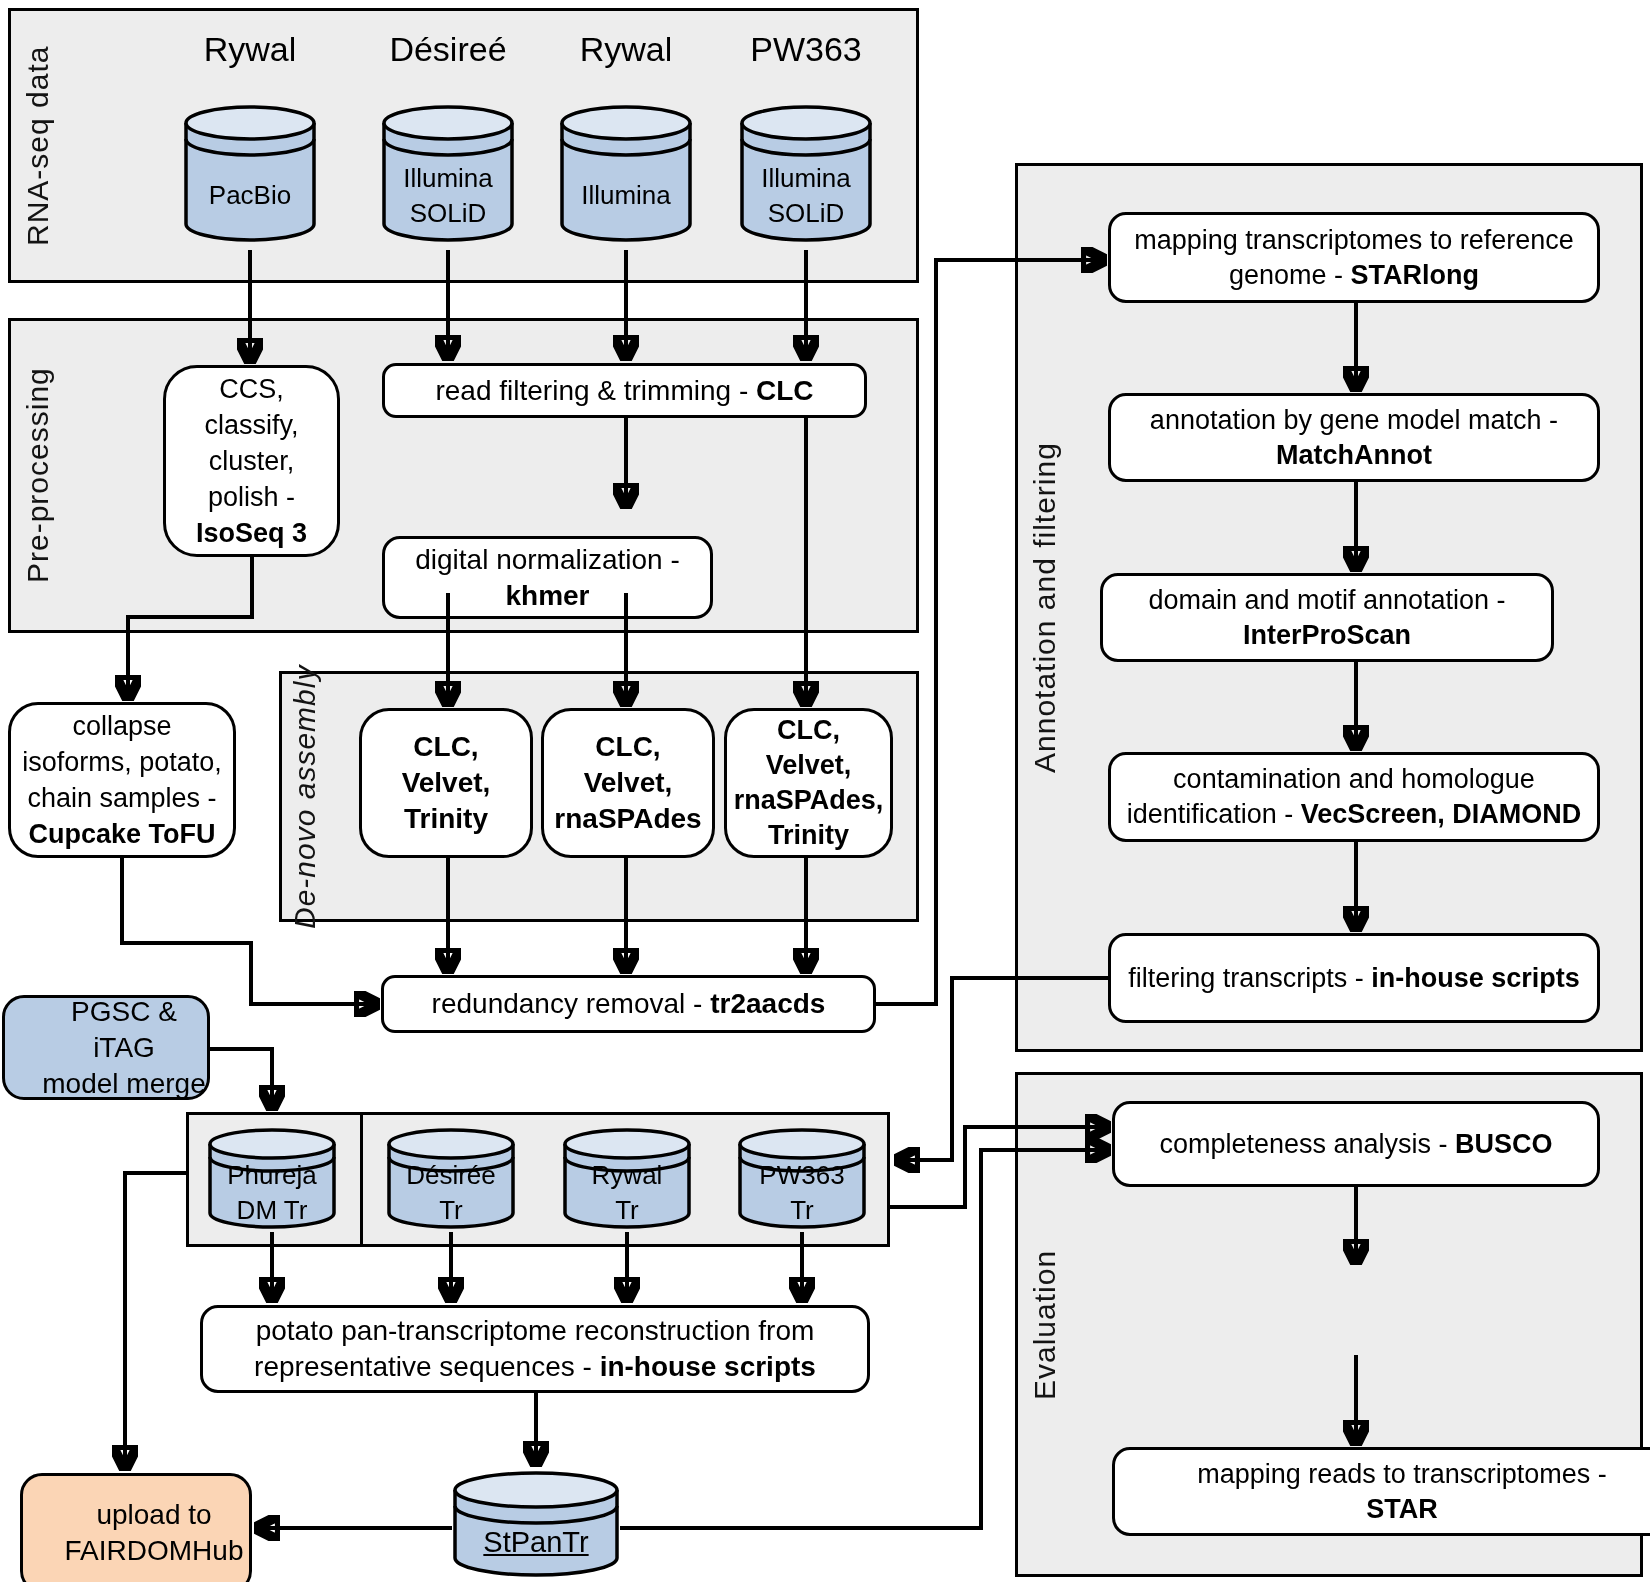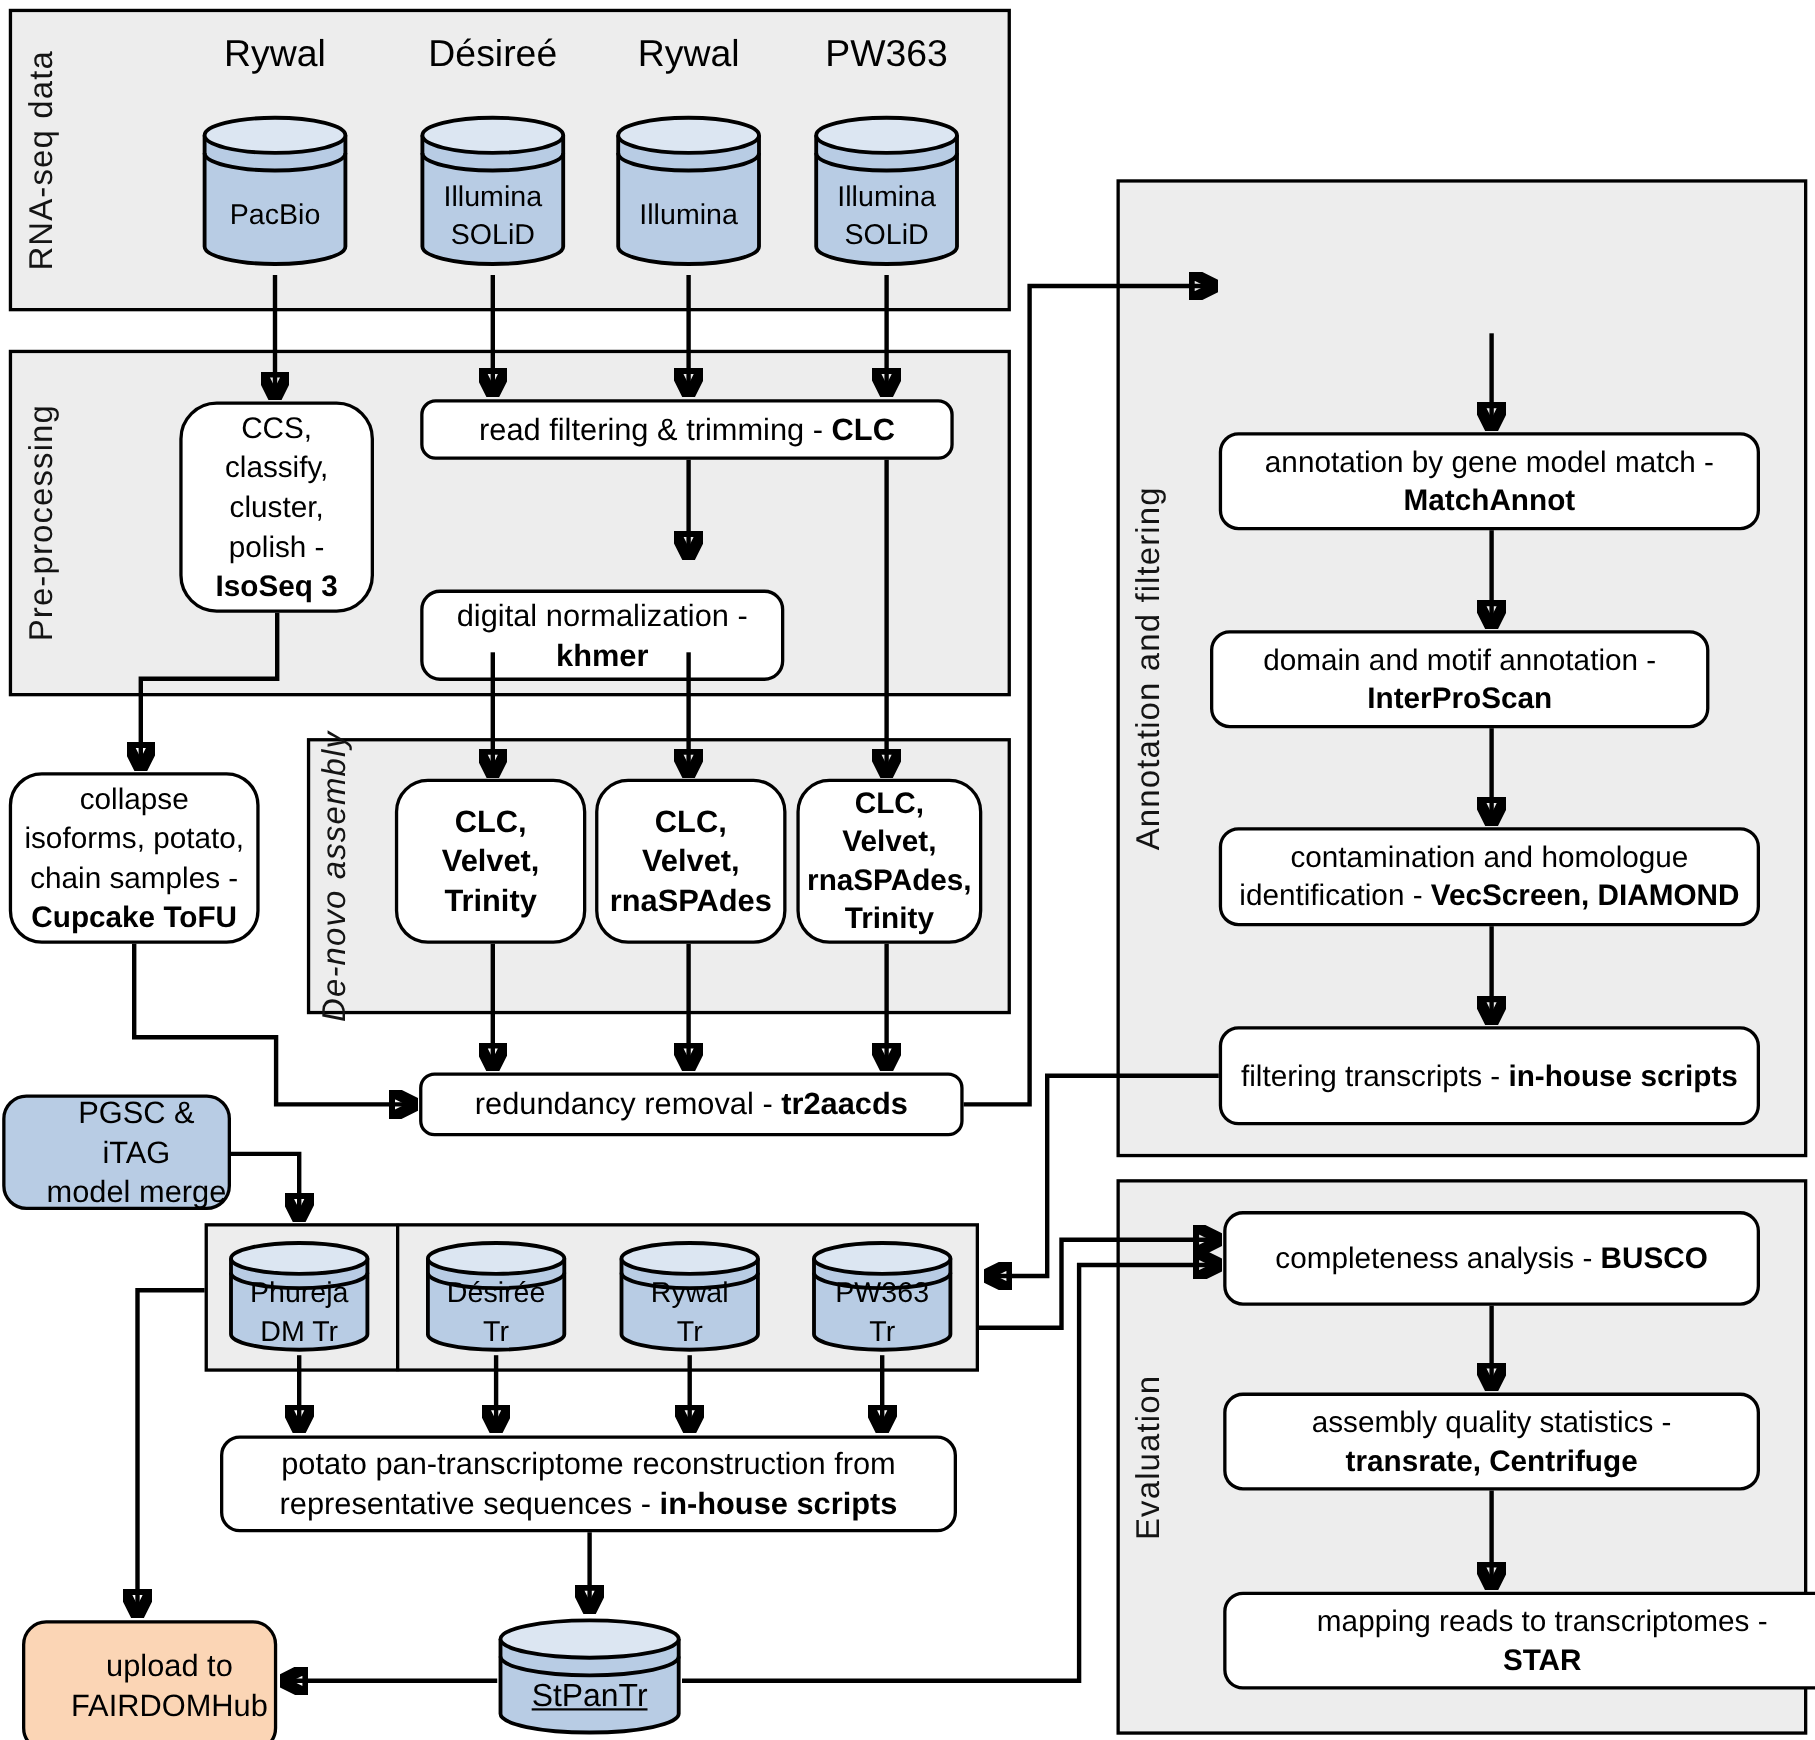--- a/index.html
+++ b/index.html
@@ -211,42 +211,42 @@
     <div class="cyl-label big" style="top:40px;bottom:8px;">
       <span>StPanTr</span>
     </div>
   </div>
 
   <div class="cbox orange r22" style="left:20px;top:1473px;width:232px;height:120px;">
     <div class="l">upload to</div>
     <div class="l">FAIRDOMHub</div>
   </div>
 
+  <div class="wbox r18 small" style="left:1108px;top:212px;width:492px;height:91px;">
+    <div class="l">mapping transcriptomes to reference</div>
+    <div class="l"><span>genome - </span><b>STARlong</b></div>
+  </div>
   <div class="wbox r18 small" style="left:1108px;top:393px;width:492px;height:89px;">
     <div class="l">annotation by gene model match -</div>
     <div class="l"><b>MatchAnnot</b></div>
   </div>
   <div class="wbox r18 small" style="left:1100px;top:573px;width:454px;height:89px;">
     <div class="l">domain and motif annotation -</div>
     <div class="l"><b>InterProScan</b></div>
   </div>
   <div class="wbox r18 small" style="left:1108px;top:752px;width:492px;height:90px;">
     <div class="l">contamination and homologue</div>
     <div class="l"><span>identification - </span><b>VecScreen, DIAMOND</b></div>
   </div>
   <div class="wbox r18 small" style="left:1108px;top:933px;width:492px;height:90px;">
     <div class="l"><span>filtering transcripts - </span><b>in-house scripts</b></div>
   </div>
 
   <div class="wbox r18 small" style="left:1112px;top:1101px;width:488px;height:86px;">
     <div class="l"><span>completeness analysis - </span><b>BUSCO</b></div>
-  </div>
-  <div class="wbox r18 small" style="left:1112px;top:1266px;width:488px;height:89px;">
-    <div class="l">assembly quality statistics -</div>
-    <div class="l"><b>transrate, Centrifuge</b></div>
   </div>
   <div class="wbox r18 small" style="left:1112px;top:1447px;width:580px;height:89px;">
     <div class="l">mapping reads to transcriptomes -</div>
     <div class="l"><b>STAR</b></div>
   </div>
 
   <svg id="wires" width="1650" height="1582" viewBox="0 0 1650 1582">
     <defs>
       <marker id="ah" viewBox="0 0 10 10" refX="8.5" refY="5" markerWidth="6.5" markerHeight="6.5" orient="auto-start-reverse">
         <path d="M0 0 L10 5 L0 10 Z" fill="#000" stroke="none"></path>

